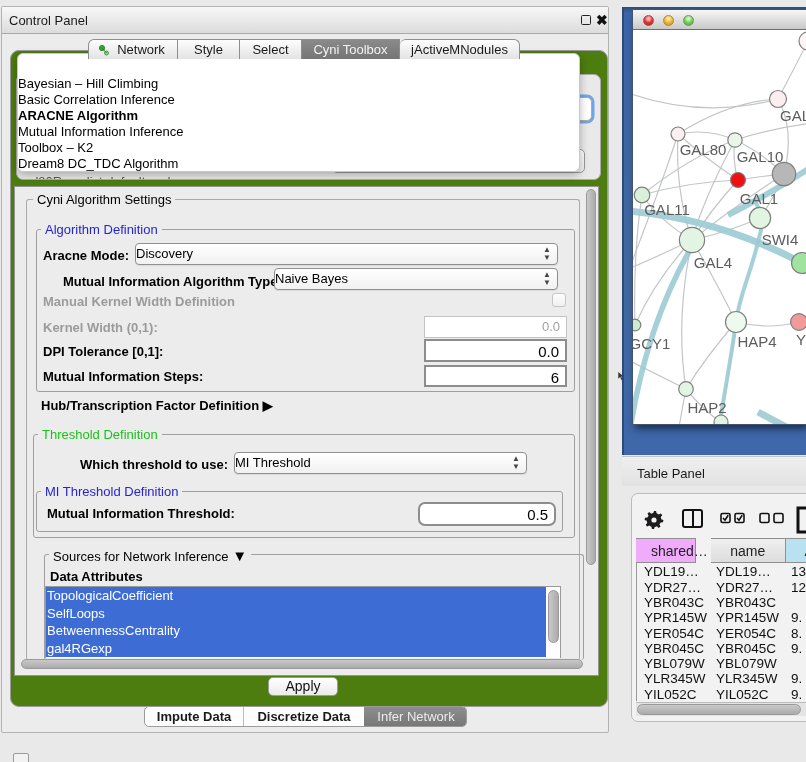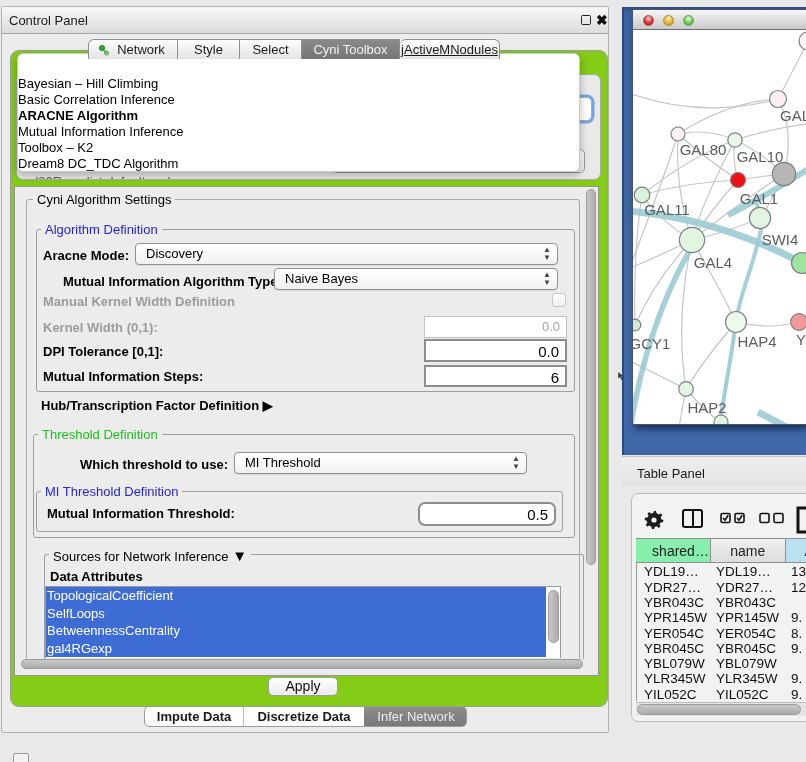--- a/index.html
+++ b/index.html
@@ -10,28 +10,28 @@
 .cp { position:absolute; left:1px; top:6px; width:608px; height:727px; background:#ececec; border:1px solid #b3b3b3; border-radius:2px; }
 .cp-title { position:absolute; left:0; top:0; width:100%; height:27px; background:linear-gradient(#f7f7f7,#dcdcdc); border-bottom:1px solid #a8a8a8; }
 .cp-title span { position:absolute; left:7px; top:6px; font-size:13px; color:#1a1a1a; }
 .cp-float { position:absolute; left:579px; top:8px; width:10px; height:10px; border:1.5px solid #222; border-radius:1.5px; }
 .cp-close { position:absolute; left:594px; top:5px; font-size:14px; font-weight:bold; color:#111; }
 
 .tab { position:absolute; top:32px; height:20px; z-index:5; border:1px solid #8e8e8e; border-bottom:none; border-radius:6px 6px 0 0; background:linear-gradient(#fdfdfd,#e3e3e3); font-size:13px; color:#1a1a1a; text-align:center; line-height:22px; }
 .tab.sel { background:linear-gradient(#8a8a8a,#757575); color:#f2f2f2; }
 .tab { line-height:19px; }
 
-.outer { position:absolute; left:8px; top:43px; width:598px; height:657px; border:1px solid #9c9c9c; border-radius:9px; background:#84cc16; }
+.outer { position:absolute; left:8px; top:43px; width:598px; height:657px; border:1px solid #9c9c9c; border-radius:9px; background:#4d7c0f; }
 
 .scrollpane { position:absolute; left:3px; top:135px; width:585px; height:490px; border:1px solid #949494; background:#ececec; }
 .groupbox { position:absolute; border:1px solid #9f9f9f; border-radius:3px; }
 .gb-label { position:absolute; top:-8px; font-size:13px; background:#ececec; padding:0 4px; white-space:nowrap; }
 .lbl { position:absolute; font-size:13px; font-weight:bold; color:#000; white-space:nowrap; }
 .lbl.dis { color:#9b9b9b; }
-.combo { position:absolute; height:22px; border:1px solid #909090; border-radius:4px; background:linear-gradient(#ffffff,#f1f1f1); font-size:13px; color:#000; line-height:20px; padding-left:10px; box-shadow:0 1px 1px rgba(0,0,0,0.08); }
+.combo { position:absolute; height:22px; border:1px solid #909090; border-radius:4px; background:linear-gradient(#ffffff,#f1f1f1); font-size:13px; color:#000; line-height:20px; box-shadow:0 1px 1px rgba(0,0,0,0.08); }
 .combo .arr { position:absolute; right:6px; top:2px; font-size:8px; color:#444; line-height:8px; text-align:center; }
 .field { position:absolute; height:22px; background:#fff; font-size:15px; text-align:right; padding-right:6px; line-height:21px; }
 .field.dis { border:1px solid #c3c3c3; color:#a2a2a2; font-size:13px; line-height:20px; }
 .field.en { border:2px solid #8d8d8d; color:#000; }
 
 .popup { position:absolute; left:15px; top:46px; width:563px; height:119px; background:#fff; border:1px solid #c9c9c9; border-radius:6px; box-shadow:0 3px 9px rgba(0,0,0,0.28); }
 .popup .hint { position:absolute; left:0; width:100%; top:6px; text-align:center; color:#a6a6a6; font-size:13px; }
 .popup .it { position:absolute; left:0px; font-size:13px; color:#000; white-space:nowrap; }
 
 .listbox { position:absolute; left:45px; top:586px; width:516px; height:72px; background:#fff; border:1px solid #9a9a9a; border-bottom:none; }
@@ -128,21 +128,21 @@
     <svg width="12" height="13" viewBox="0 0 12 13" style="position:absolute;left:9px;top:4px;">
       <circle cx="4" cy="4" r="2.6" fill="#2daa2d" stroke="#1c7a1c" stroke-width="0.8"></circle>
       <circle cx="8.5" cy="9" r="2" fill="#8fd88f" stroke="#2d8a2d" stroke-width="0.8"></circle>
       <line x1="4" y1="4" x2="8.5" y2="9" stroke="#2d8a2d" stroke-width="1"></line>
     </svg>
     <span style="padding-left:16px;">Network</span>
   </div>
   <div class="tab" style="left:176px; width:62px; border-radius:0; border-left:none;">Style</div>
   <div class="tab" style="left:238px; width:62px; border-radius:0; border-left:none;">Select</div>
   <div class="tab sel" style="left:300px; width:98px; border-radius:0; border-left:none;">Cyni Toolbox</div>
-  <div class="tab" style="left:398px; width:100px; border-left:none;text-decoration:underline;">jActiveMNodules</div>
+  <div class="tab" style="left:398px; width:120px; border-left:none;">jActiveMNodules</div>
 
   <div style="position:absolute; left:330px; top:90px; width:260px; height:24px; background:#fff; border:1px solid #aaa; border-radius:5px; box-shadow:0 0 0 2.5px rgba(90,154,232,0.85);"></div>
   <div style="position:absolute; left:330px; top:142px; width:253px; height:24px; background:linear-gradient(#ffffff,#ededed); border:1px solid #9a9a9a; border-radius:5px;"></div>
 
   <div class="popup">
     <div class="it" style="top:22px;">Bayesian – Hill Climbing</div>
     <div class="it" style="top:38px;">Basic Correlation Inference</div>
     <div class="it" style="top:54px; font-weight:bold;">ARACNE Algorithm</div>
     <div class="it" style="top:70px;">Mutual Information Inference</div>
     <div class="it" style="top:86px;">Toolbox – K2</div>
@@ -258,21 +258,21 @@
   <svg width="26" height="12" viewBox="0 0 26 12" style="position:absolute;left:127px;top:18px;">
     <rect x="1" y="1.5" width="9" height="9" rx="1.5" fill="none" stroke="#111" stroke-width="1.6"></rect>
     <rect x="15" y="1.5" width="9" height="9" rx="1.5" fill="none" stroke="#111" stroke-width="1.6"></rect>
   </svg>
   <svg width="24" height="28" viewBox="0 0 24 28" style="position:absolute;left:164px;top:12px;">
     <path d="M2,2 L14,2 L21,9 L21,26 L2,26 Z" fill="none" stroke="#111" stroke-width="3"></path>
     <path d="M13,2.5 L13,10 L21,10" fill="none" stroke="#111" stroke-width="2"></path>
   </svg>
 
   <div style="position:absolute;left:3.5px;top:44px;width:1px;height:163px;background:#9a9a9a;"></div>
-  <div class="thead" style="left:4px; width:75px; background:#86efac; border-right:1px solid #8f8f8f;padding-left:15px;">shared…</div>
+  <div class="thead" style="left:4px; width:60px; background:#f0abfc; border-right:1px solid #8f8f8f;padding-left:15px;">shared…</div>
   <div class="thead" style="left:79px; width:74.6px; background:linear-gradient(#efefef,#dddddd); border-right:1px solid #8f8f8f;">name</div>
   <div class="thead" style="left:153.6px; width:47px; background:#b9e1f0;">A</div>
 
   <div class="trow" style="left:12px; top:70.3px;">YDL19…</div>
   <div class="trow" style="left:84px; top:70.3px;">YDL19…</div>
   <div class="trow" style="left:159px; top:70.3px;">13.</div>
   <div class="trow" style="left:12px; top:85.6px;">YDR27…</div>
   <div class="trow" style="left:84px; top:85.6px;">YDR27…</div>
   <div class="trow" style="left:159px; top:85.6px;">12.</div>
   <div class="trow" style="left:12px; top:100.9px;">YBR043C</div>

